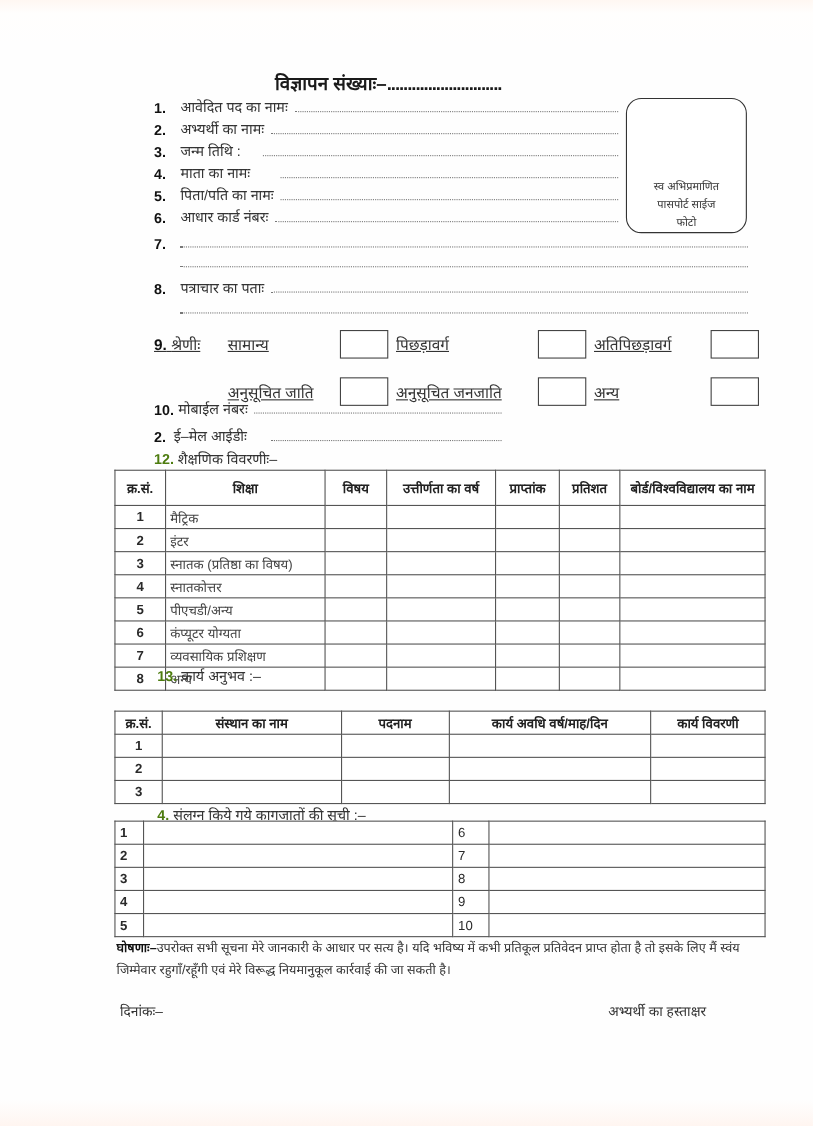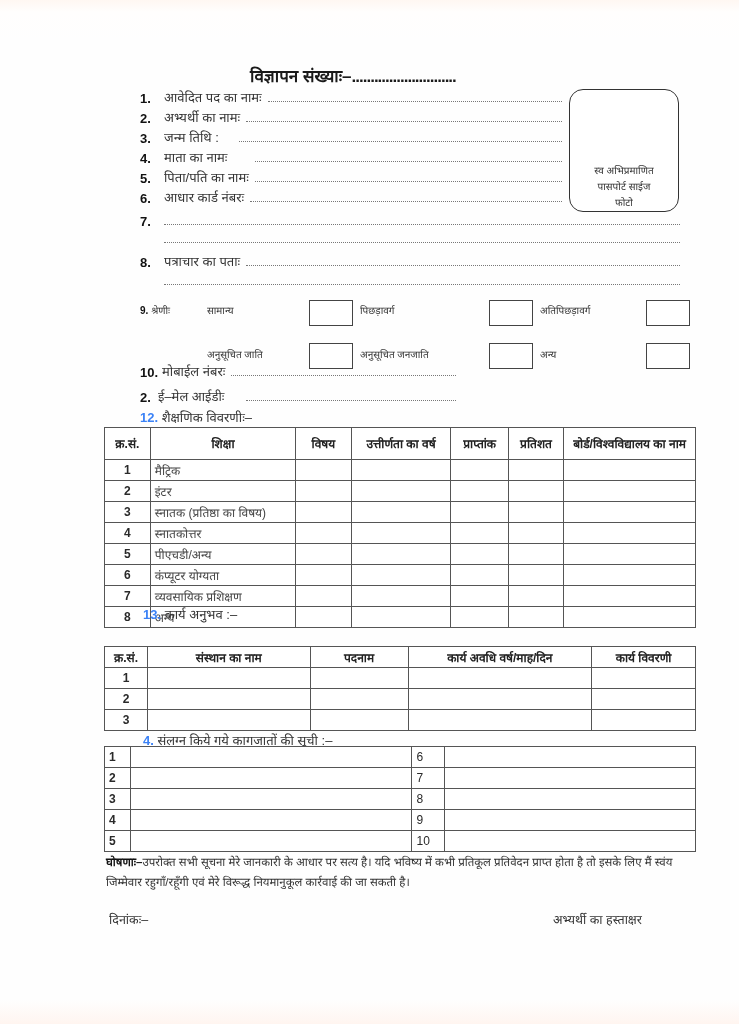--- a/index.html
+++ b/index.html
@@ -17,29 +17,29 @@
   .field { position:absolute; left:140px; height:20px; display:flex; align-items:flex-end; font-size:13px; white-space:nowrap; }
   .field .num { font-weight:bold; width:24px; display:inline-block; color:#111; }
   .field .lbl { color:#333; margin-right:6px; }
   .field .dotline { flex:1; border-bottom:1px dotted #777; margin-bottom:4px; height:1px; }
   .dotline-solo { position:absolute; border-bottom:1px dotted #777; height:1px; }
   .photo {
     left:569px; top:89px; width:108px; height:121px; border:1.5px solid #333; border-radius:14px;
     display:flex; align-items:flex-end; justify-content:center; text-align:center;
     font-size:10px; line-height:16px; color:#333; background:#fff;
   }
-  .cat-lbl { position:absolute; font-size:10px; color:#333; white-space:nowrap; }
+  .cat-lbl { position:absolute; font-size:14px; color:#333; white-space:nowrap;text-decoration:underline; }
   .cbox { position:absolute; width:42px; height:24px; border:1.2px solid #444; background:#fff; }
   table.grid { position:absolute; border-collapse:collapse; font-size:12px; background:#fff; }
   table.grid td, table.grid th { border:1px solid #555; padding:0 4px; height:20px; }
   table.grid th { font-weight:bold; font-size:12px; color:#222; text-align:center; }
   table.grid td.sn { text-align:center; font-weight:bold; }
   table.grid td.ed { color:#444; }
   .sec { position:absolute; font-size:13px; white-space:nowrap; color:#333; }
-  .sec b { color:#3b82f6; }
+  .sec b { color:#4d7c0f; }
   .decl { position:absolute; left:106px; top:852px; width:580px; font-size:11.5px; line-height:20px; color:#333; }
   .decl b { color:#111; }
   .foot { position:absolute; font-size:12.5px; color:#333; white-space:nowrap; }
 </style>
 </head>
 <body>
 
 <div class="abs title">
   <span>विज्ञापन संख्याः–</span><span class="dots">............................</span>
 </div>

